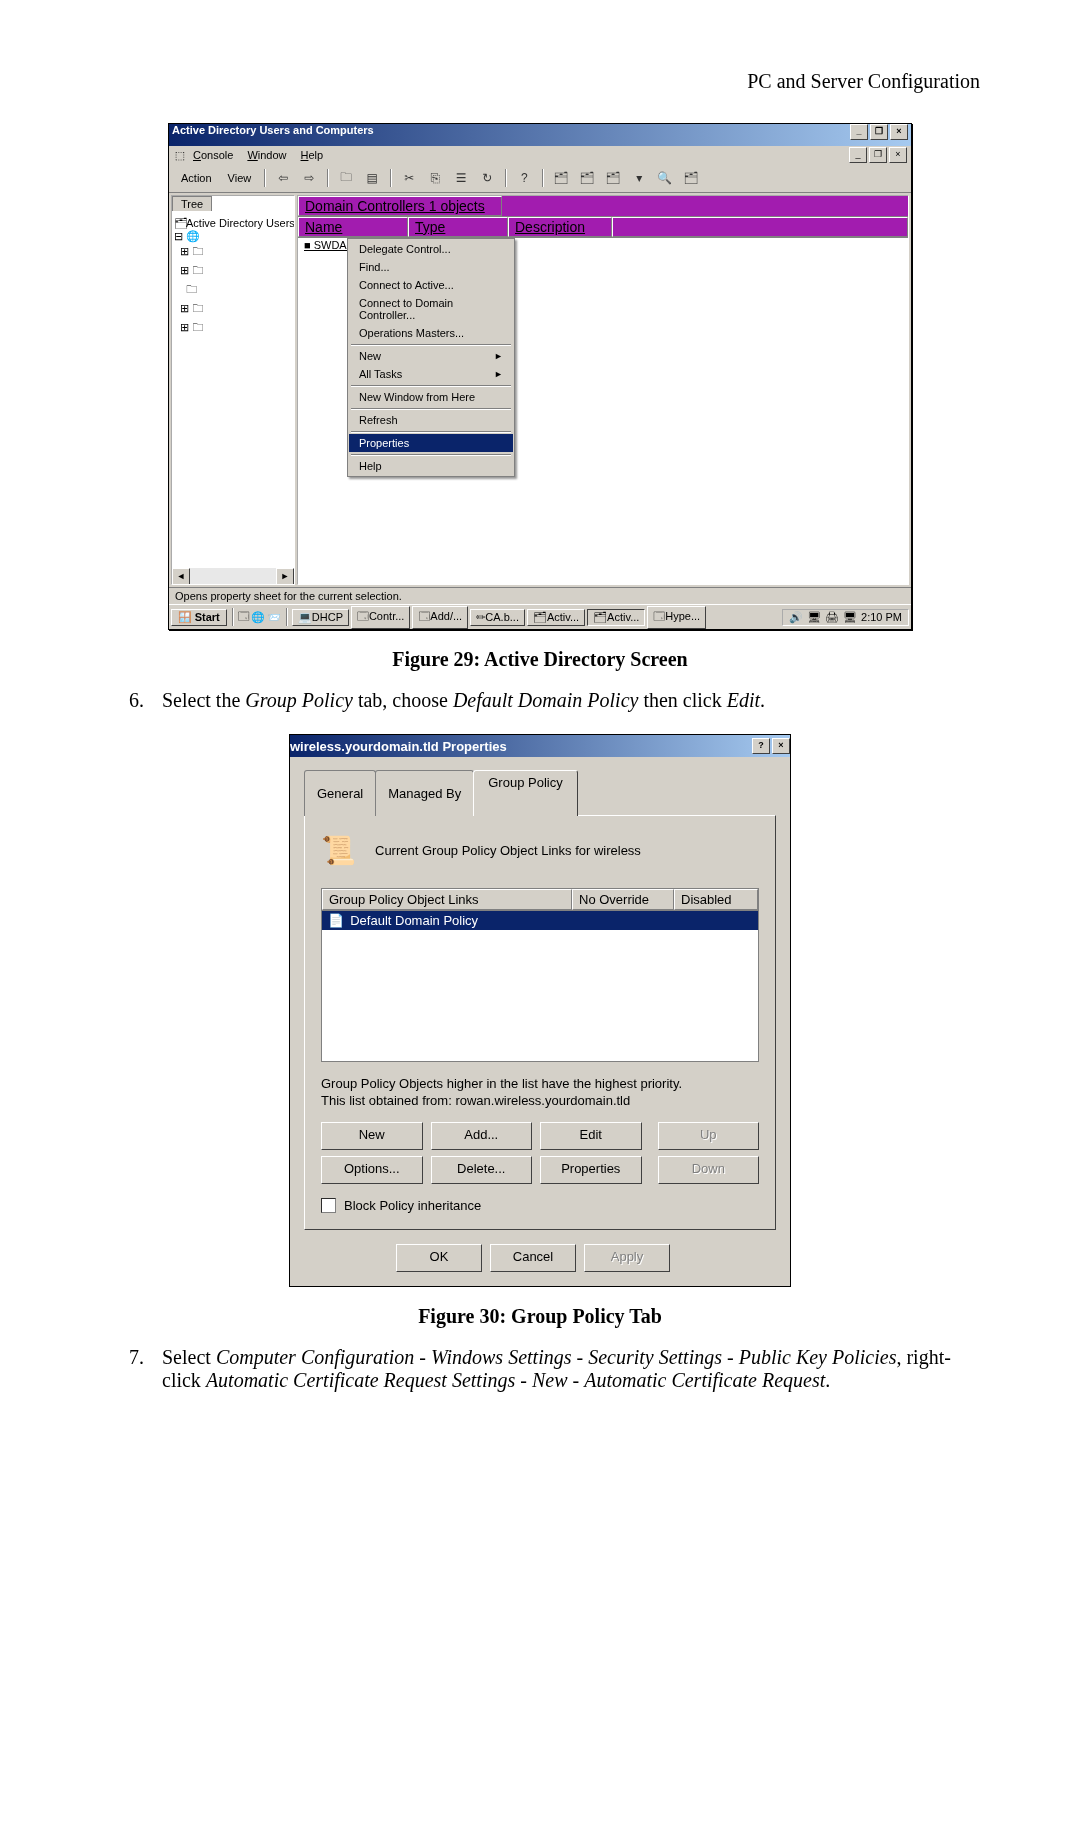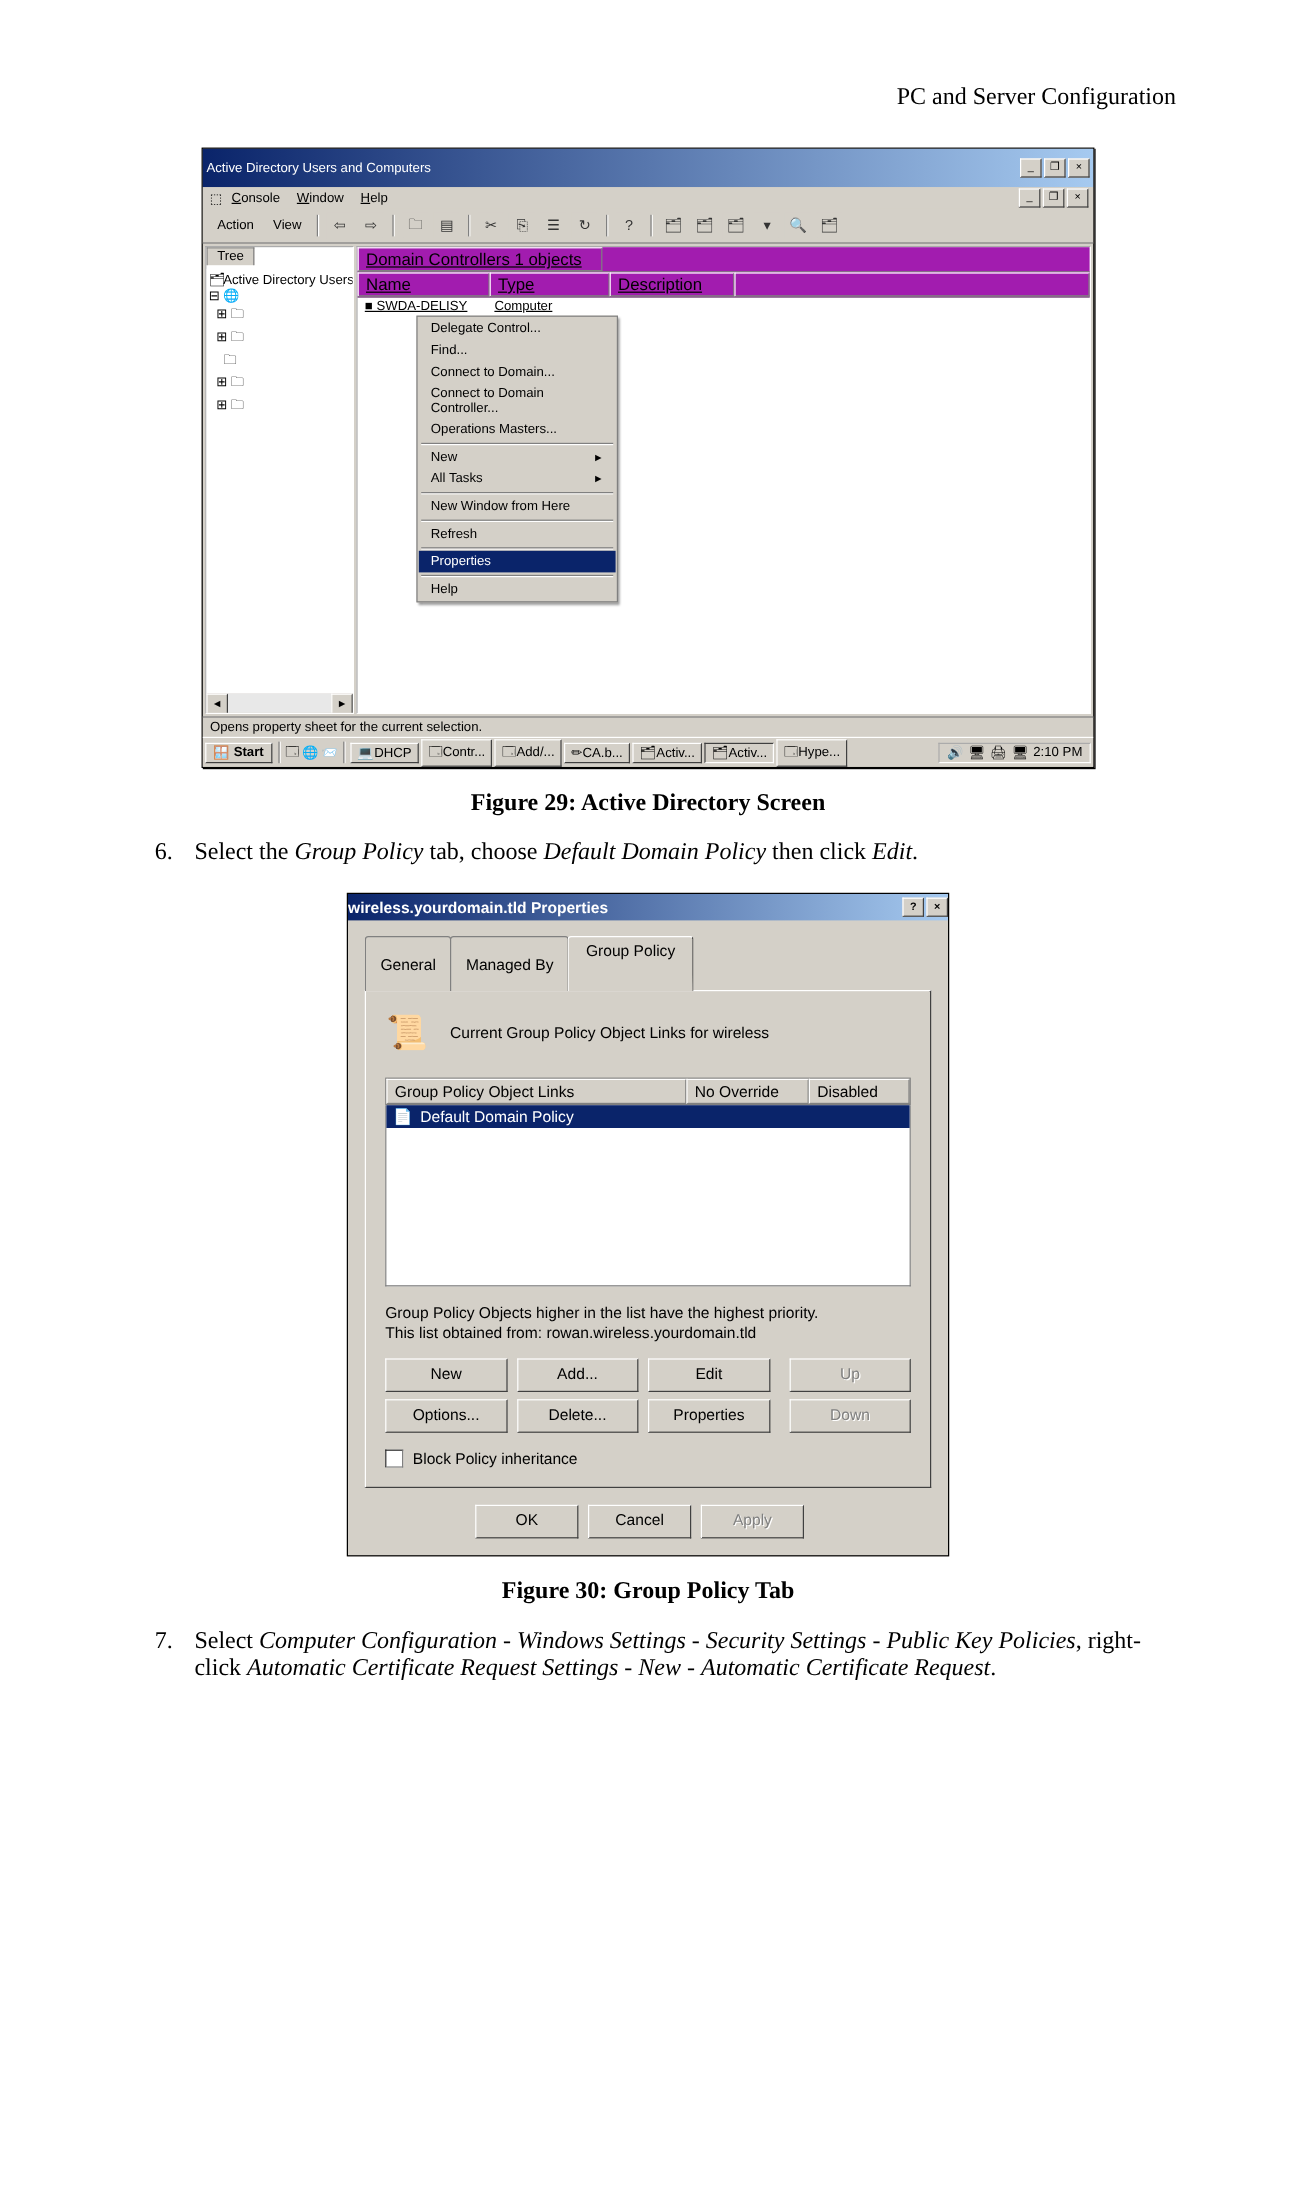--- a/index.html
+++ b/index.html
@@ -52,24 +52,24 @@
     font-size: 11px;
     background: #d4d0c8;
     border: 1px solid #000;
     box-shadow: 1px 1px 0 #000;
     text-align: left;
   }
   .ad-title {
     background: linear-gradient(to right, #0a246a, #a6caf0);
     color: #fff;
     display: flex;
-    align-items: center;
-    height: 32px;
+    align-items: flex-start;
+    height: 22px;
     padding: 0 3px;
-    font-weight: normal;
+    font-weight: bold;
   }
   .ad-title .spacer { flex: 1; }
   .win-btn {
     width: 16px; height: 14px;
     background: #d4d0c8;
     border: 1px solid #fff;
     border-right-color:#404040; border-bottom-color:#404040;
     margin-left: 2px;
     font-size: 9px; line-height: 12px; text-align: center;
     color:#000;
@@ -144,21 +144,21 @@
   .ad-list-head .c1{width:86px;}
   .ad-list-head .c2{width:90px;}
   .ad-list-head .c3{flex:1;}
   .ad-list-body{flex:1;position:relative;}
   .ad-row{display:flex;font-size:11px;padding:1px 0;}
   .ad-row div{padding:0 6px;}
   .ad-row .c0{width:190px;white-space:nowrap;overflow:hidden;}
   .ad-row .c1{width:86px;}
   .context-menu{
     position:absolute;
-    left:49px; top:15px;
+    left:49px; top:0px;
     width:164px;
     background:#d4d0c8;
     border:1px solid #808080;
     box-shadow:2px 2px 2px rgba(0,0,0,0.4);
     font-size:11px;
     z-index:5;
     padding:1px;
   }
   .cm-item{padding:3px 10px;display:flex;justify-content:space-between;align-items:center;}
   .cm-item.hl{background:#0a246a;color:#fff;}
@@ -353,21 +353,21 @@
             </div>
 
             <div class="context-menu">
               <div class="cm-item">
                   <span>Delegate Control...</span>
                 </div>
               <div class="cm-item">
                   <span>Find...</span>
                 </div>
               <div class="cm-item">
-                  <span>Connect to Domain...</span>
+                  <span>Connect to Active...</span>
                 </div>
               <div class="cm-item">
                   <span>Connect to Domain Controller...</span>
                 </div>
               <div class="cm-item">
                   <span>Operations Masters...</span>
                 </div>
               <div class="cm-sep"></div>
               <div class="cm-item">
                   <span>New</span>

